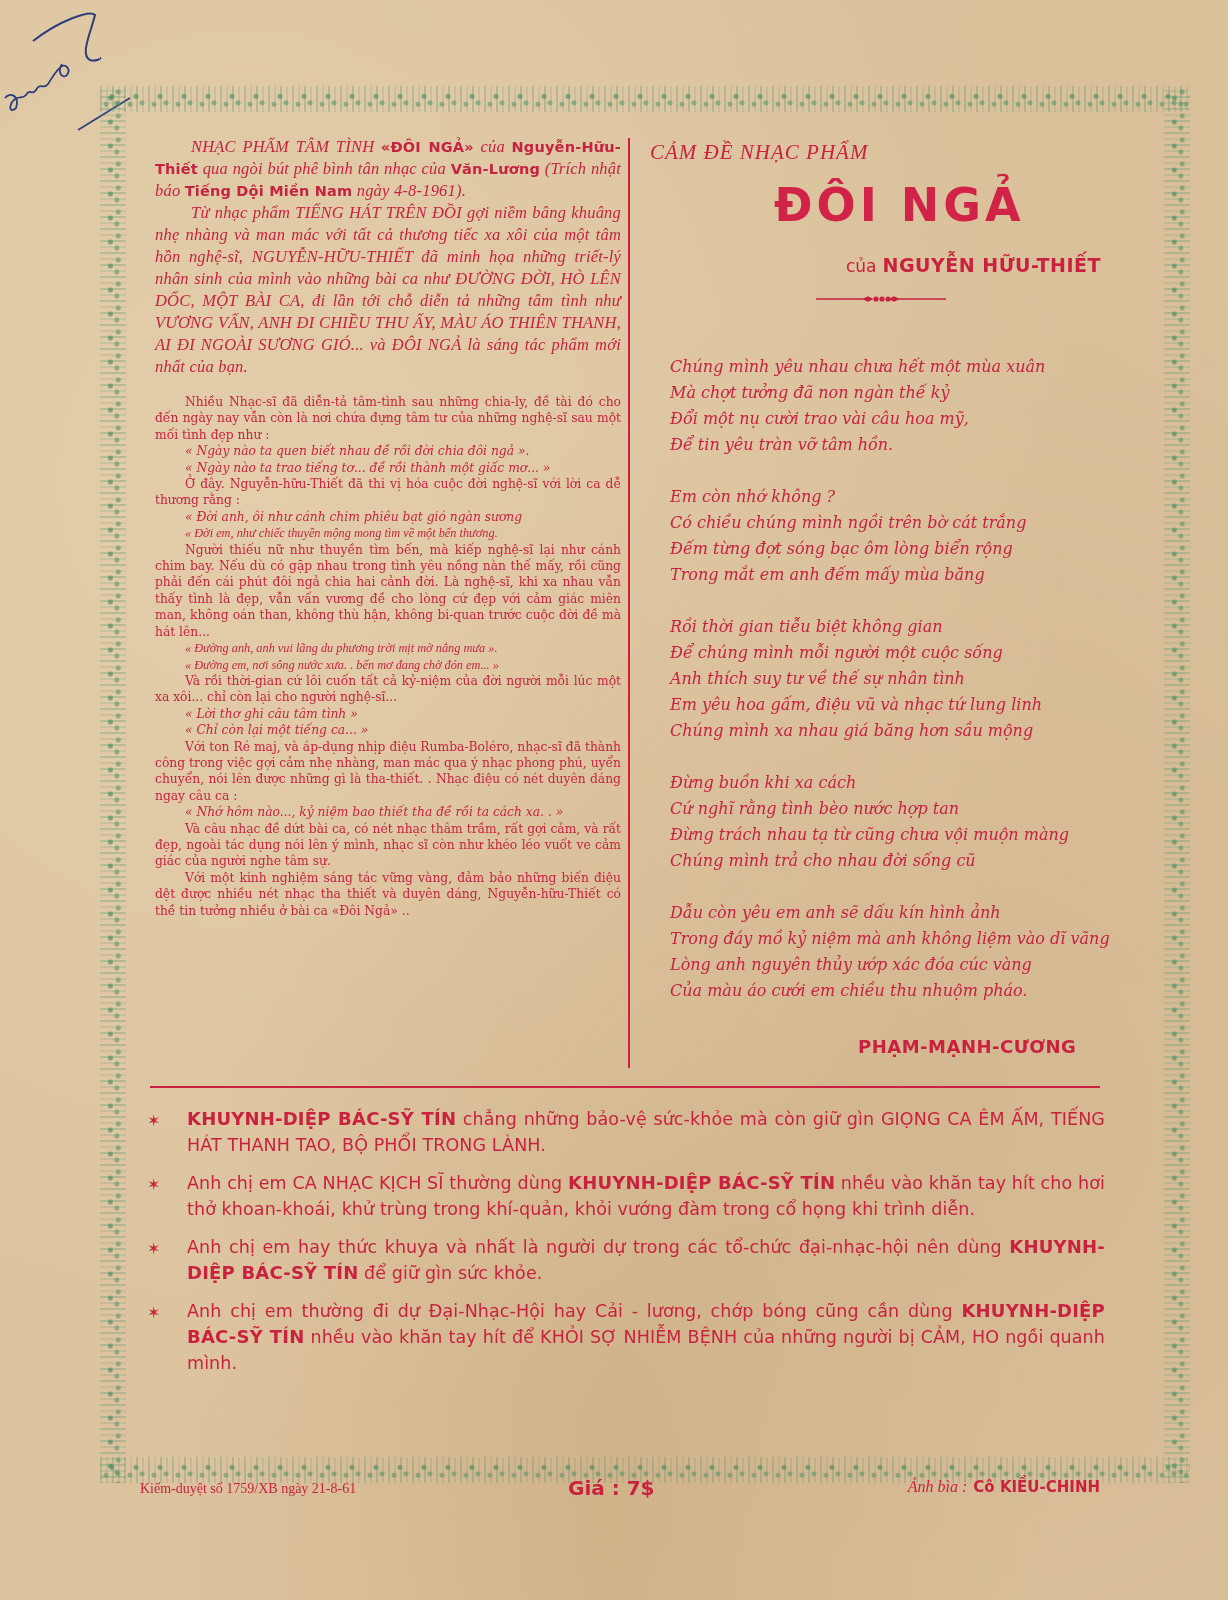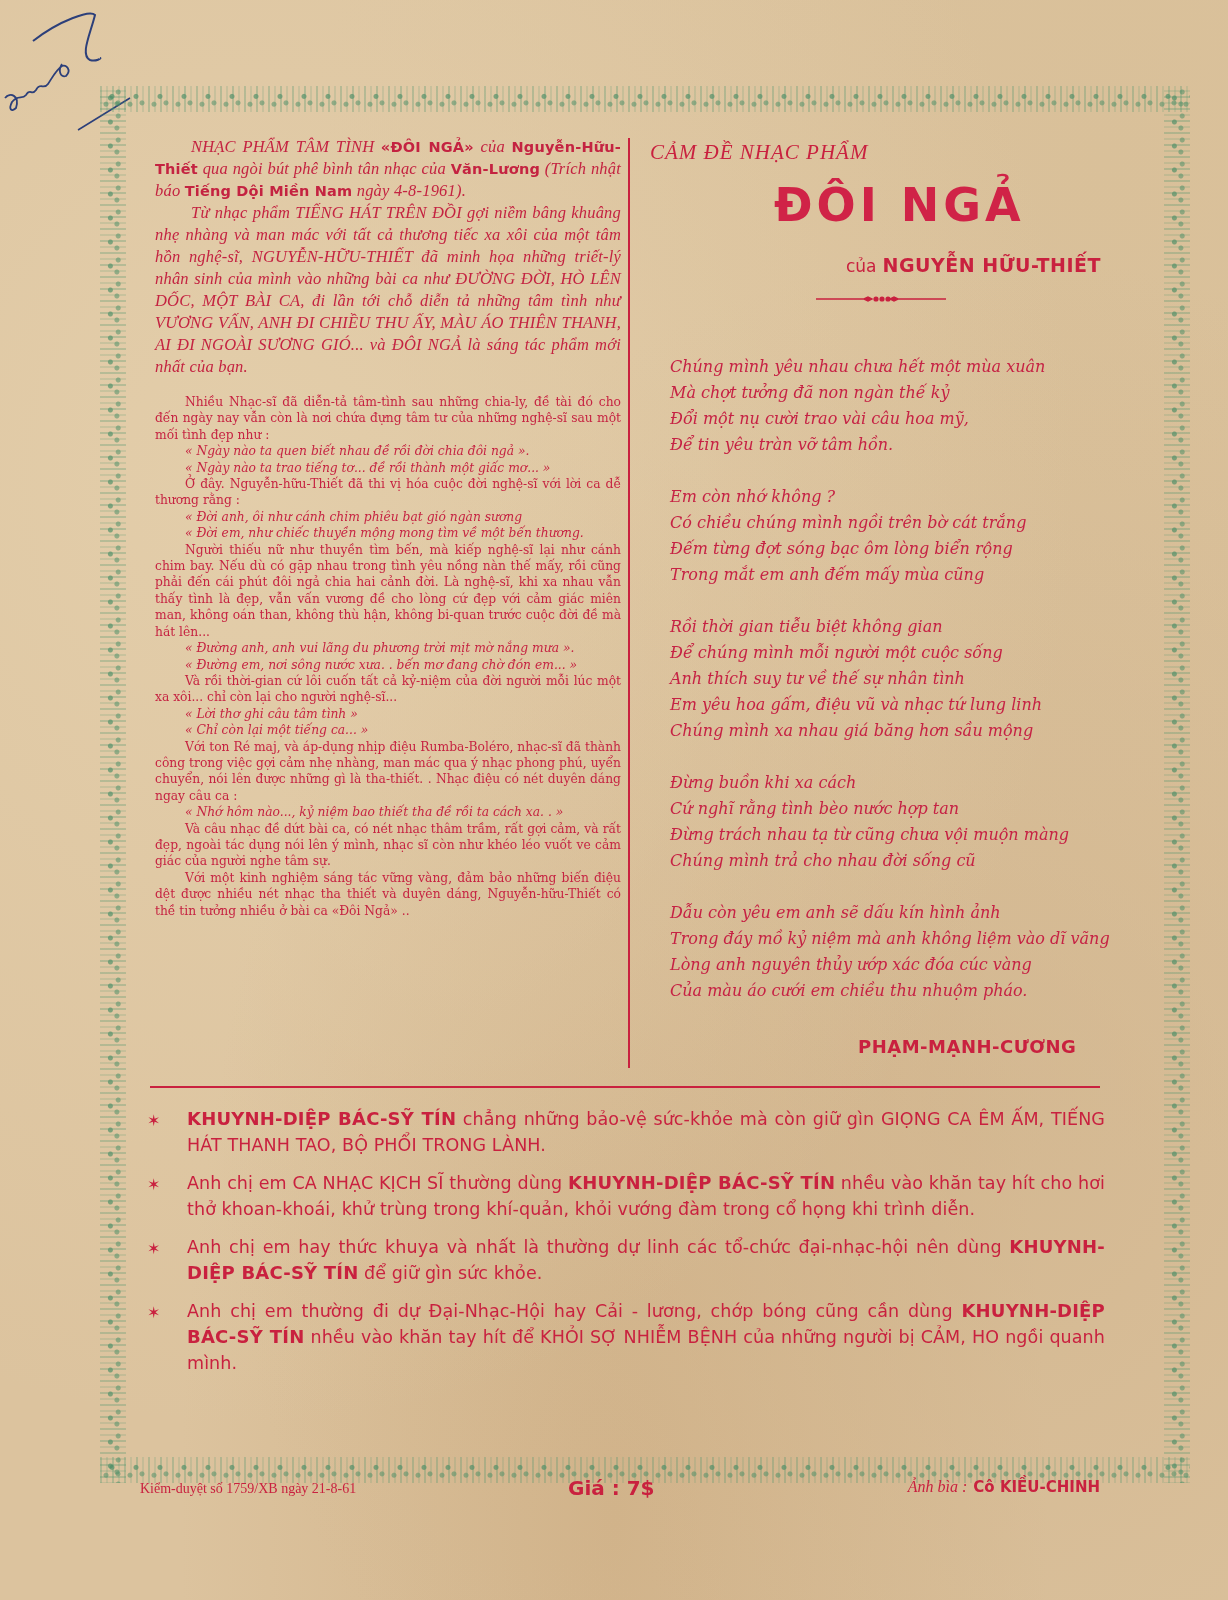--- a/index.html
+++ b/index.html
@@ -61,21 +61,21 @@
   .intro .b { font-style: normal; font-weight: bold; font-family: "DejaVu Sans", sans-serif; font-size: 14.5px; }
   .intro p { text-indent: 36px; }
   .intro p.first { text-indent: 36px; }
   .body-text {
     margin-top: 16px;
     font-family: "DejaVu Serif", serif;
     font-size: 12.3px; line-height: 16.4px; text-align: justify; color: #c62442;
   }
   .body-text p { text-indent: 30px; }
   .body-text p.q { font-style: italic; padding-left: 30px; text-indent: 0; }
-  .body-text p.qw { font-style: italic; text-indent: 30px; }
+  .body-text p.qw { font-style: italic; text-indent: 30px; font-family: Liberation Serif, serif; }
 
   .divider-v {
     position: absolute; left: 628px; top: 138px; width: 2px; height: 930px;
     background: #c9213f;
   }
 
   
   .right-col { position: absolute; left: 650px; top: 136px; width: 470px; }
   .cam-de {
     font-family: "Liberation Serif", serif; font-style: italic;
@@ -208,21 +208,21 @@
         <div class="stanza">
           <div>Chúng mình yêu nhau chưa hết một mùa xuân</div>
           <div>Mà chợt tưởng đã non ngàn thế kỷ</div>
           <div>Đổi một nụ cười trao vài câu hoa mỹ,</div>
           <div>Để tin yêu tràn vỡ tâm hồn.</div>
         </div>
         <div class="stanza">
           <div>Em còn nhớ không ?</div>
           <div>Có chiều chúng mình ngồi trên bờ cát trắng</div>
           <div>Đếm từng đợt sóng bạc ôm lòng biển rộng</div>
-          <div>Trong mắt em anh đếm mấy mùa cũng</div>
+          <div>Trong mắt em anh đếm mấy mùa băng</div>
         </div>
         <div class="stanza">
           <div>Rồi thời gian tiễu biệt không gian</div>
           <div>Để chúng mình mỗi người một cuộc sống</div>
           <div>Anh thích suy tư về thế sự nhân tình</div>
           <div>Em yêu hoa gấm, điệu vũ và nhạc tứ lung linh</div>
           <div>Chúng mình xa nhau giá băng hơn sầu mộng</div>
         </div>
         <div class="stanza">
           <div>Đừng buồn khi xa cách</div>
@@ -238,21 +238,21 @@
         </div>
       </div>
     <div class="poet">PHẠM-MẠNH-CƯƠNG</div>
   </div>
 
   <div class="divider-h"></div>
 
   <div class="ads" id="ads">
       <div class="ad"><span class="star">✶</span><span class="brand">KHUYNH-DIỆP BÁC-SỸ TÍN</span><span> chẳng những bảo-vệ sức-khỏe mà còn giữ gìn GIỌNG CA ÊM ẤM, TIẾNG HÁT THANH TAO, BỘ PHỔI TRONG LÀNH.</span></div>
       <div class="ad"><span class="star">✶</span><span>Anh chị em CA NHẠC KỊCH SĨ thường dùng </span><span class="brand">KHUYNH-DIỆP BÁC-SỸ TÍN</span><span> nhều vào khăn tay hít cho hơi thở khoan-khoái, khử trùng trong khí-quản, khỏi vướng đàm trong cổ họng khi trình diễn.</span></div>
-      <div class="ad"><span class="star">✶</span><span>Anh chị em hay thức khuya và nhất là thường dự linh các tổ-chức đại-nhạc-hội nên dùng </span><span class="brand">KHUYNH-DIỆP BÁC-SỸ TÍN</span><span> để giữ gìn sức khỏe.</span></div>
+      <div class="ad"><span class="star">✶</span><span>Anh chị em hay thức khuya và nhất là người dự trong các tổ-chức đại-nhạc-hội nên dùng </span><span class="brand">KHUYNH-DIỆP BÁC-SỸ TÍN</span><span> để giữ gìn sức khỏe.</span></div>
       <div class="ad"><span class="star">✶</span><span>Anh chị em thường đi dự Đại-Nhạc-Hội hay Cải - lương, chớp bóng cũng cần dùng </span><span class="brand">KHUYNH-DIỆP BÁC-SỸ TÍN</span><span> nhều vào khăn tay hít để KHỎI SỢ NHIỄM BỆNH của những người bị CẢM, HO ngồi quanh mình.</span></div>
     </div>
 
   <div class="footer">
     <div class="censor">Kiểm-duyệt số 1759/XB ngày 21-8-61</div>
     <div class="price">Giá : 7$</div>
     <div class="photo">
       <span class="lbl">Ảnh bìa :</span><span class="who">Cô KIỀU-CHINH</span>
     </div>
   </div>

